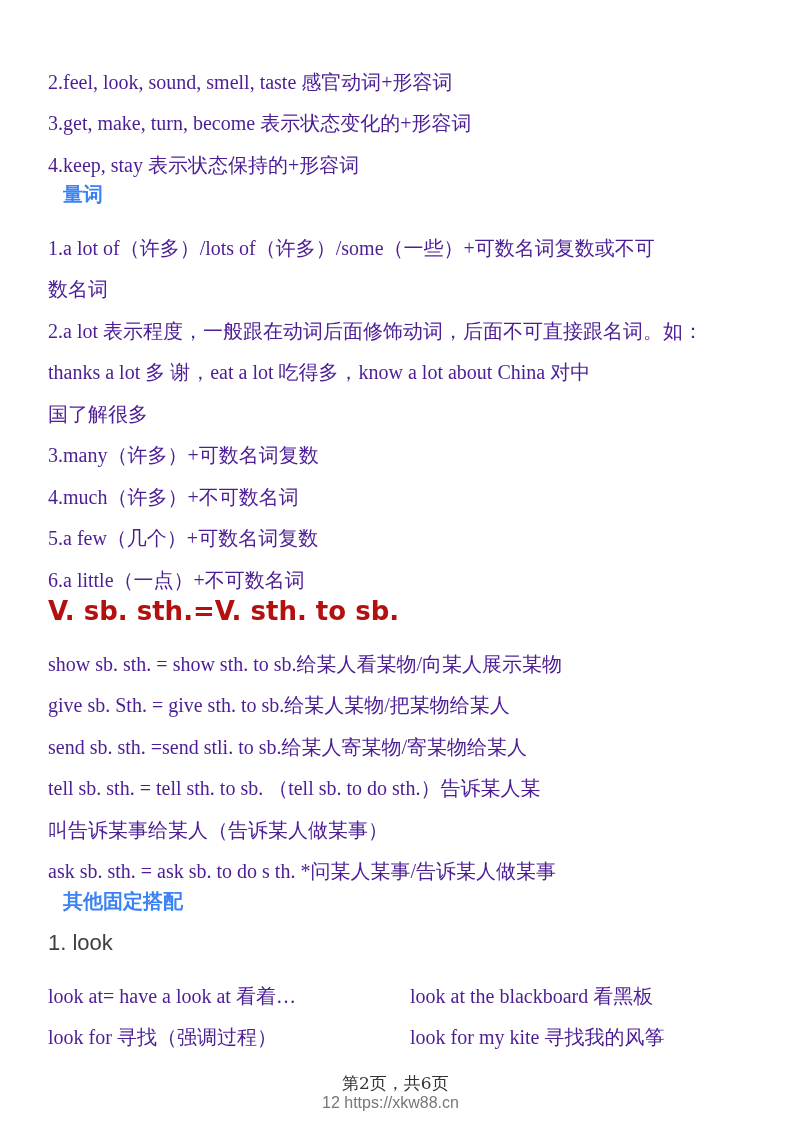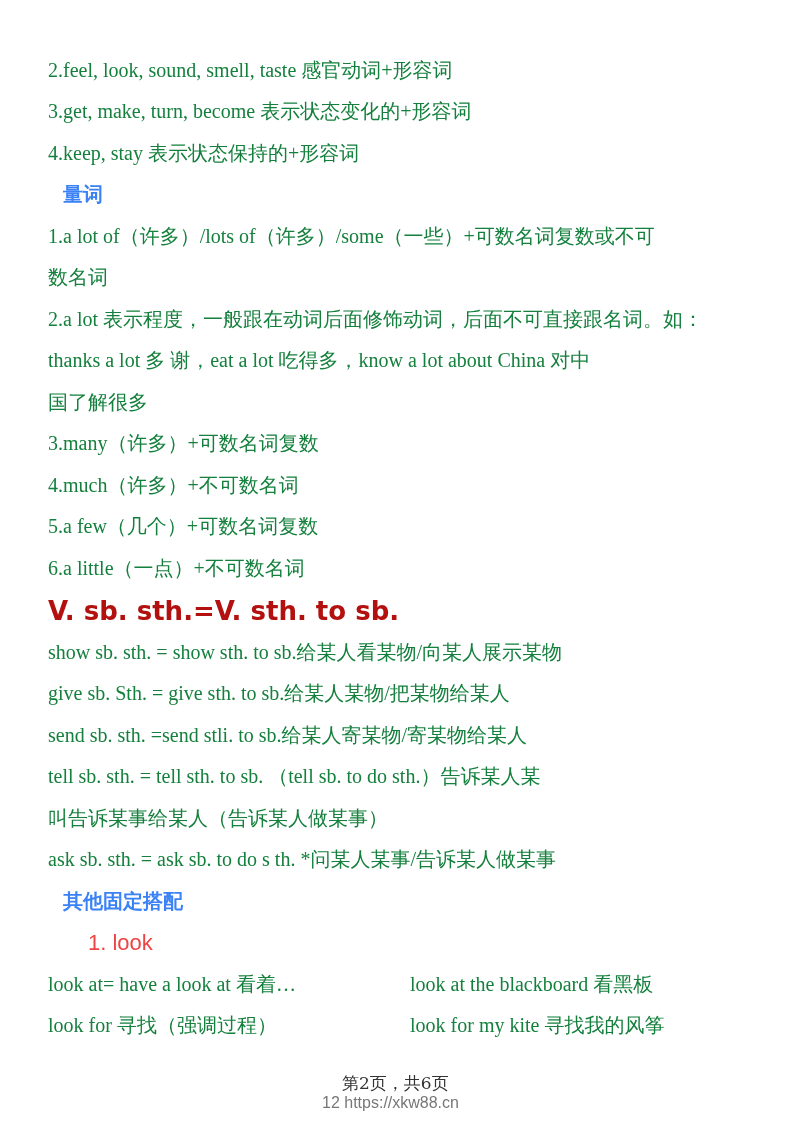--- a/index.html
+++ b/index.html
@@ -5,37 +5,37 @@
     html, body { margin: 0; padding: 0; background: #ffffff; }
     body {
       width: 793px; height: 1122px; position: relative; overflow: hidden;
       font-family: "DejaVu Serif", "Liberation Serif", serif;
       color: #222222;
     }
     .page { position: absolute; left: 48px; top: 0; width: 710px; }
     .line {
       position: absolute; left: 0; white-space: nowrap;
       font-family: "Liberation Mono", "DejaVu Sans Mono", monospace;
-      font-size: 19px; color: #15803d; line-height: 26px;
+      font-size: 19px; color: #4c1d95; line-height: 26px; margin-top: 12px;
     }
     .line.cjkmix { font-family: "Liberation Serif", "DejaVu Serif", serif; font-size: 20px; }
     .h-red {
       position: absolute; left: 15px; white-space: nowrap;
       font-family: "DejaVu Serif", serif; font-weight: bold;
       color: #3b82f6; font-size: 20px; line-height: 28px;
     }
     .h-red-sans {
       position: absolute; left: 0; white-space: nowrap;
       font-family: "DejaVu Sans", sans-serif; font-weight: bold;
       color: #b3110f; font-size: 26px; line-height: 28px;
     }
     .h-blue {
       position: absolute; left: 0; white-space: nowrap;
       font-family: "Liberation Sans", sans-serif;
-      color: #ef4444; font-size: 22px; line-height: 28px; margin-left: 40px;
+      color: #404040; font-size: 22px; line-height: 28px;
     }
     .col2 { position: absolute; left: 362px; }
     .footer {
       position: absolute; top: 1070px; left: 0; width: 793px; text-align: center;
       font-family: "Liberation Sans", sans-serif; font-size: 17px; color: #444;
     }
     .footer .wm { position: absolute; left: 322px; top: 0; color: #777; font-size: 16px; margin-top: 24px; }
     .footer .pg { position: absolute; left: 342px; top: 2px; color: #333; font-size: 17px; font-family: "DejaVu Serif", serif; }
   </style>
 </head>

